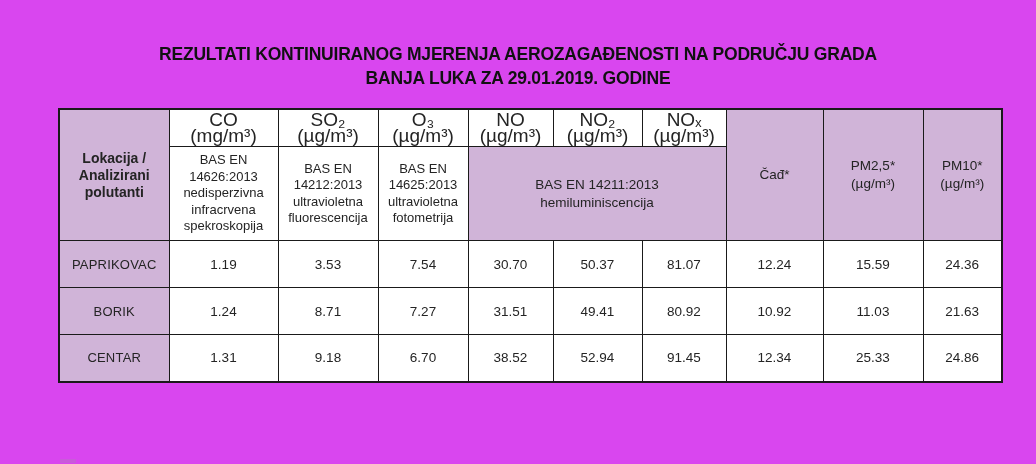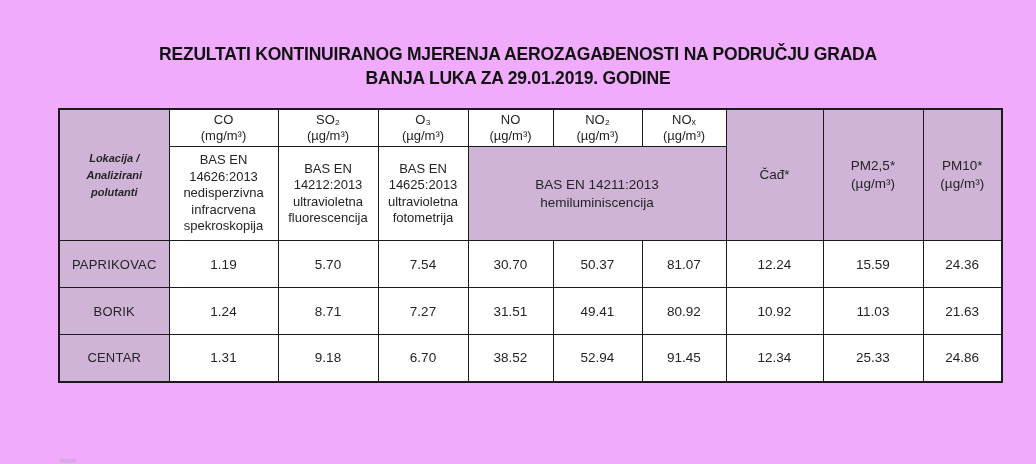--- a/index.html
+++ b/index.html
@@ -5,21 +5,21 @@
   html, body {
     margin: 0;
     padding: 0;
     background: #ffffff;
     font-family: "Liberation Sans", "DejaVu Sans", sans-serif;
   }
   #page {
     position: relative;
     width: 1036px;
     height: 464px;
-    background: #f0abfc;
+    background: #d946ef;
     overflow: hidden;
     color: var(--text, #1f1f1f);
   }
 
   
   #title {
     position: absolute;
     top: 42px;
     left: 0;
     width: 1036px;
@@ -47,25 +47,24 @@
     text-align: center;
     vertical-align: middle;
     padding: 2px 3px;
     overflow: hidden;
   }
   .purple { background: var(--purple, #d0b4d8); }
   .white-cell { background: var(--white, #ffffff); }
   .pre { white-space: pre-line; }
   .corner-cell {
     font-weight: bold;
-    font-size: 11px;
+    font-size: 14px;
     line-height: 17px;
-    font-style: italic;
-  }
-  .unit-cell { line-height: 16px; font-size: 13px; }
+  }
+  .unit-cell { line-height: 16px; font-size: 19px; }
   .unit-cell .u-name { display: block; }
   .unit-cell .u-unit { display: block; }
   .method-cell { font-size: 13px; line-height: 16.5px; }
   .merged-method { font-size: 13.5px; line-height: 18px; }
   .side-cell { font-size: 13.5px; line-height: 18px; }
   .loc-cell { font-size: 13px; letter-spacing: 0.2px; margin-top: 24px; }
   .val-cell { font-size: 13.5px; }
 
   
   #notes {
@@ -171,21 +170,21 @@
 14625:2013
 ultravioletna
 fotometrija</td>
         <td colspan="3" class="purple merged-method pre">BAS EN 14211:2013
 hemiluminiscencija</td>
       </tr>
 
       <tr style="height:47px">
         <td class="purple loc-cell">PAPRIKOVAC</td>
         <td class="white-cell val-cell">1.19</td>
-        <td class="white-cell val-cell">5.70</td>
+        <td class="white-cell val-cell">3.53</td>
         <td class="white-cell val-cell">7.54</td>
         <td class="white-cell val-cell">30.70</td>
         <td class="white-cell val-cell">50.37</td>
         <td class="white-cell val-cell">81.07</td>
         <td class="white-cell val-cell">12.24</td>
         <td class="white-cell val-cell">15.59</td>
         <td class="white-cell val-cell">24.36</td>
       </tr>
       <tr style="height:47px">
         <td class="purple loc-cell">BORIK</td>

